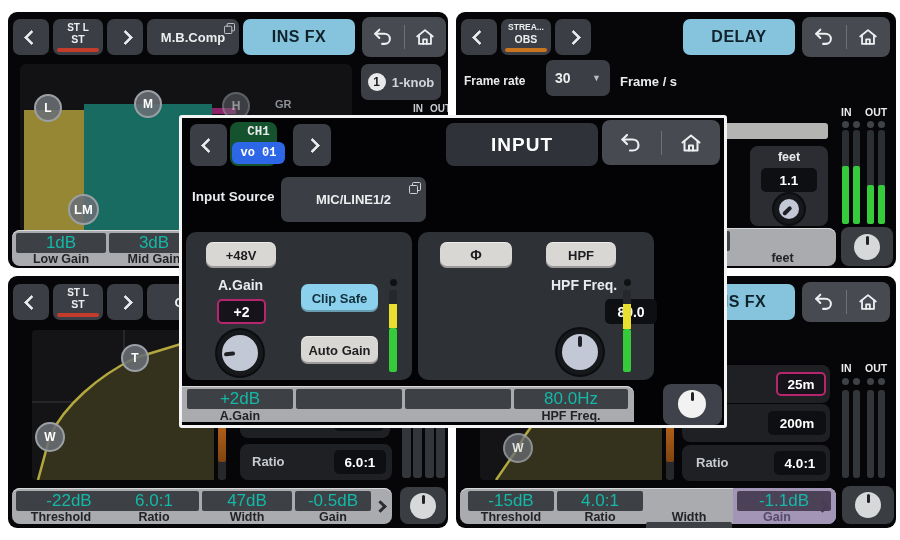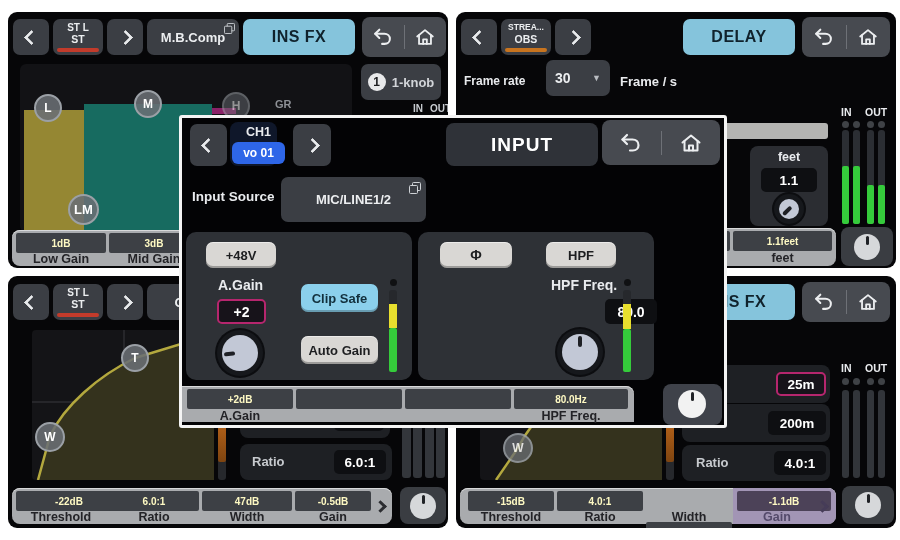--- a/index.html
+++ b/index.html
@@ -21,21 +21,21 @@
   .chanbtn .l1 { font-size:10px; font-weight:700; line-height:11px; }
   .chanbtn .l2 { font-size:10.5px; font-weight:700; line-height:12px; }
   .chan-ul { position:absolute; left:4px; right:4px; bottom:3px; height:4px; border-radius:2px; }
   .chv-l, .chv-r { width:11px; height:11px; border-left:3.5px solid #e8eaec; border-bottom:3.5px solid #e8eaec; border-radius:1px; }
   .chv-l { transform:rotate(45deg); }
   .chv-r { transform:rotate(225deg); }
   .fchv { position:absolute; width:9px; height:9px; border-right:3px solid #2b2c30; border-top:3px solid #2b2c30; transform:rotate(45deg); }
   .vbox { position:absolute; background:#0e0f12; border-radius:5px; color:#fff; font-weight:700; font-size:13.5px; }
   .vbox.magenta { border:2px solid #b6266e; background:#17131a; }
   .fbar { position:absolute; background:#a9abae; border-radius:8px; box-shadow: inset 0 1px 0 #d8d9da; }
-  .fcell { position:absolute; background:#3d4045; color:#fef9c3; font-weight:700; font-size:10px; border-radius:2px; }
+  .fcell { position:absolute; background:#3d4045; color:#14b8a6; font-weight:400; font-size:17px; border-radius:2px; }
   .flab { position:absolute; color:#232327; font-weight:700; font-size:12.5px; display:flex; align-items:center; justify-content:center; }
   .krect { position:absolute; background:#3a3d42; border-radius:8px; }
   .knobicon { position:absolute; border-radius:50%; background:#d6d8da; }
   .knobicon::after { content:""; position:absolute; left:50%; top:2px; width:3px; height:9px; margin-left:-1.5px; background:#202226; border-radius:1.5px; }
   .bigknob { position:absolute; border-radius:50%; background:#16181c; box-shadow:0 0 0 2px #0c0d10; }
   .bigknob .face { position:absolute; inset:5px; border-radius:50%; background:#c2c8d6; }
   .bigknob .tick { position:absolute; inset:5px; border-radius:50%; }
   .bigknob .tick::before { content:""; position:absolute; left:50%; top:2px; width:3.5px; height:11px; margin-left:-1.75px; background:#1e2025; border-radius:2px; }
   .handle { position:absolute; border-radius:50%; background:rgba(106,110,116,.88); border:2px solid #9ba0a6; color:#fff;
             font-weight:700; font-size:12px; display:flex; align-items:center; justify-content:center; }
@@ -194,23 +194,20 @@
     <div class="fbar" style="left:6px;top:216px;width:374px;height:38px;">
       <div class="fcell center" style="left:4px;top:3px;width:86px;height:20px;">
           <span></span>
         </div>
       <div class="fcell center" style="left:93px;top:3px;width:86px;height:20px;">
           <span></span>
         </div>
       <div class="fcell center" style="left:182px;top:3px;width:86px;height:20px;">
           <span></span>
         </div>
-      <div class="fcell center" style="left:271px;top:3px;width:99px;height:20px;">
-          <span>1.1feet</span>
-        </div>
       <div class="flab" style="left:271px;top:23px;width:99px;height:13px;">
           <span>feet</span>
         </div>
     </div>
     <div class="krect" style="left:385px;top:215px;width:52px;height:39px;">
       <div class="knobicon" style="left:13px;top:7px;width:26px;height:26px;"></div>
     </div>
   </div>
 
   <div class="panel" style="left:8px;top:276px;width:440px;height:252px;">
@@ -377,21 +374,21 @@
     </div>
     <div class="krect" style="left:386px;top:210px;width:52px;height:38px;">
       <div class="knobicon" style="left:13px;top:6px;width:26px;height:26px;"></div>
     </div>
   </div>
 
   <div class="overlay">
     <div class="btn center" style="left:8px;top:6px;width:37px;height:42px;">
         <span class="chv-l"></span>
       </div>
-    <div class="abs" style="left:48px;top:4px;width:47px;height:44px;background:#0f172a;border-radius:8px;">
+    <div class="abs" style="left:48px;top:4px;width:47px;height:44px;background:#14532d;border-radius:8px;font-family:Liberation Mono, monospace;">
       <span class="t" style="left:0;top:3px;width:57px;text-align:center;font-size:12.5px;">CH1</span>
       <div class="center" style="position:absolute;left:2px;top:20px;width:53px;height:22px;background:#2e66e8;border-radius:6px;color:#fff;font-weight:700;font-size:12px;">
           <span>vo 01</span>
         </div>
     </div>
     <div class="btn center" style="left:111px;top:6px;width:38px;height:42px;">
         <span class="chv-r"></span>
       </div>
     <div class="center" style="position:absolute;left:264px;top:5px;width:152px;height:43px;background:#2f3238;border-radius:8px;color:#fff;font-weight:700;font-size:19px;letter-spacing:1px;">
         <span>INPUT</span>

